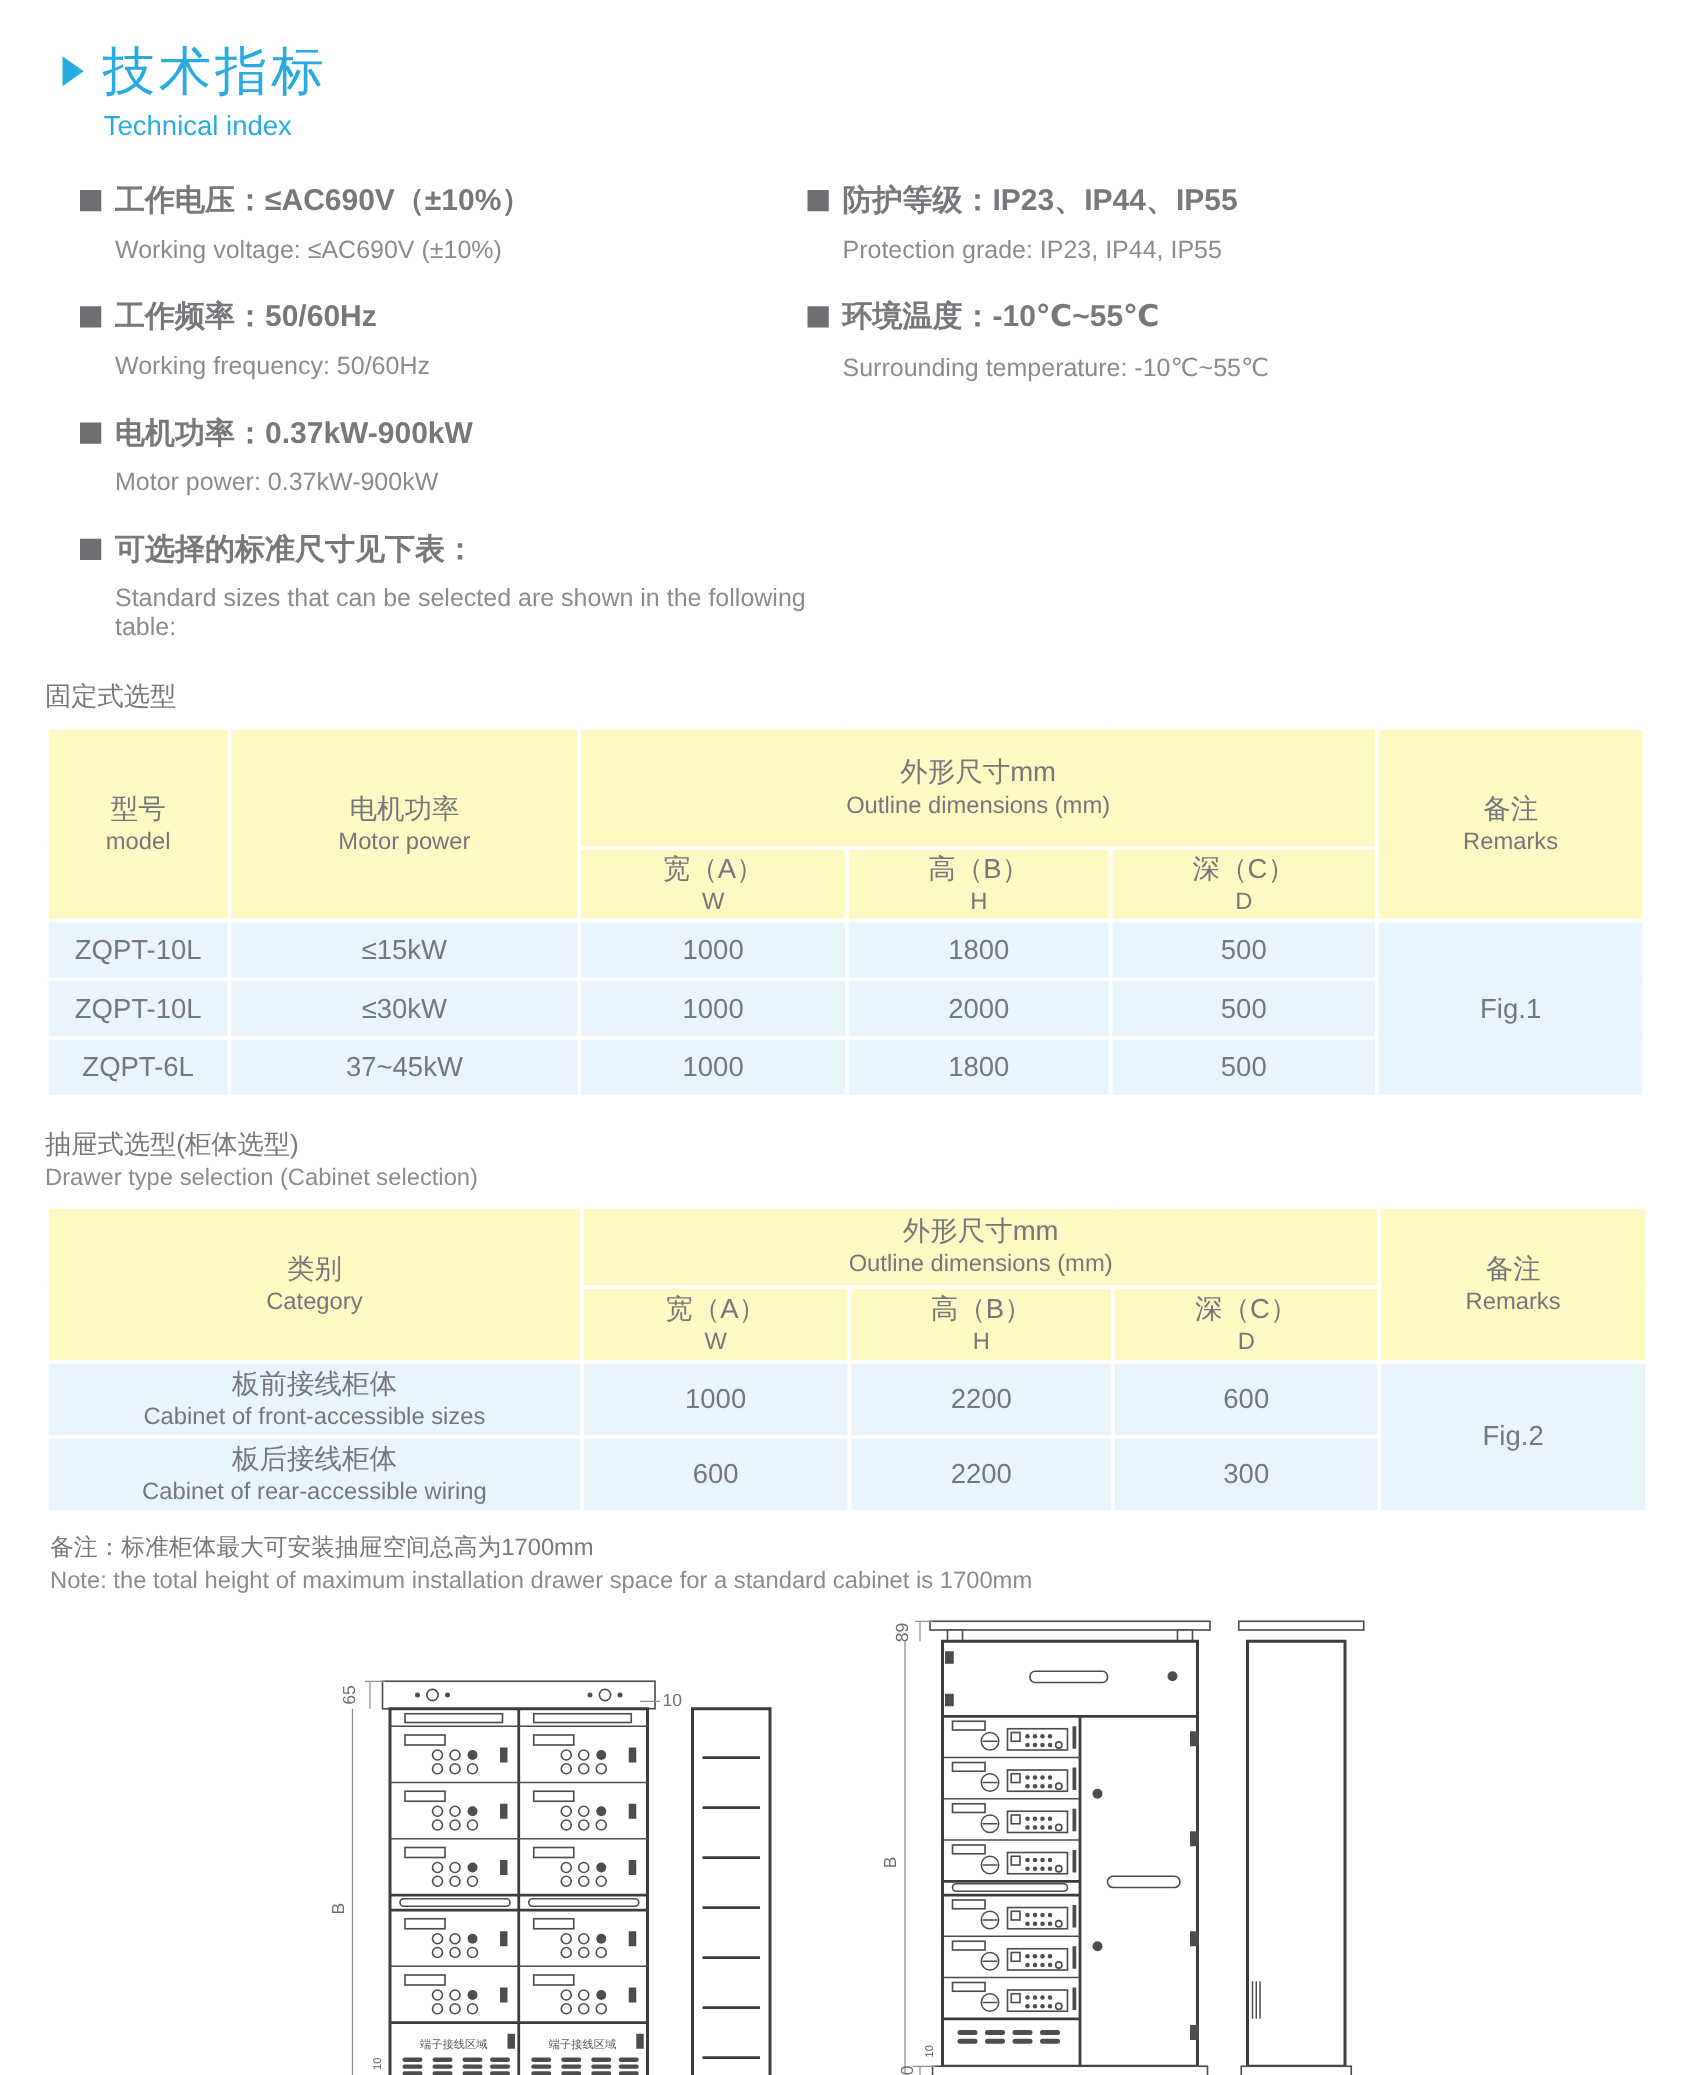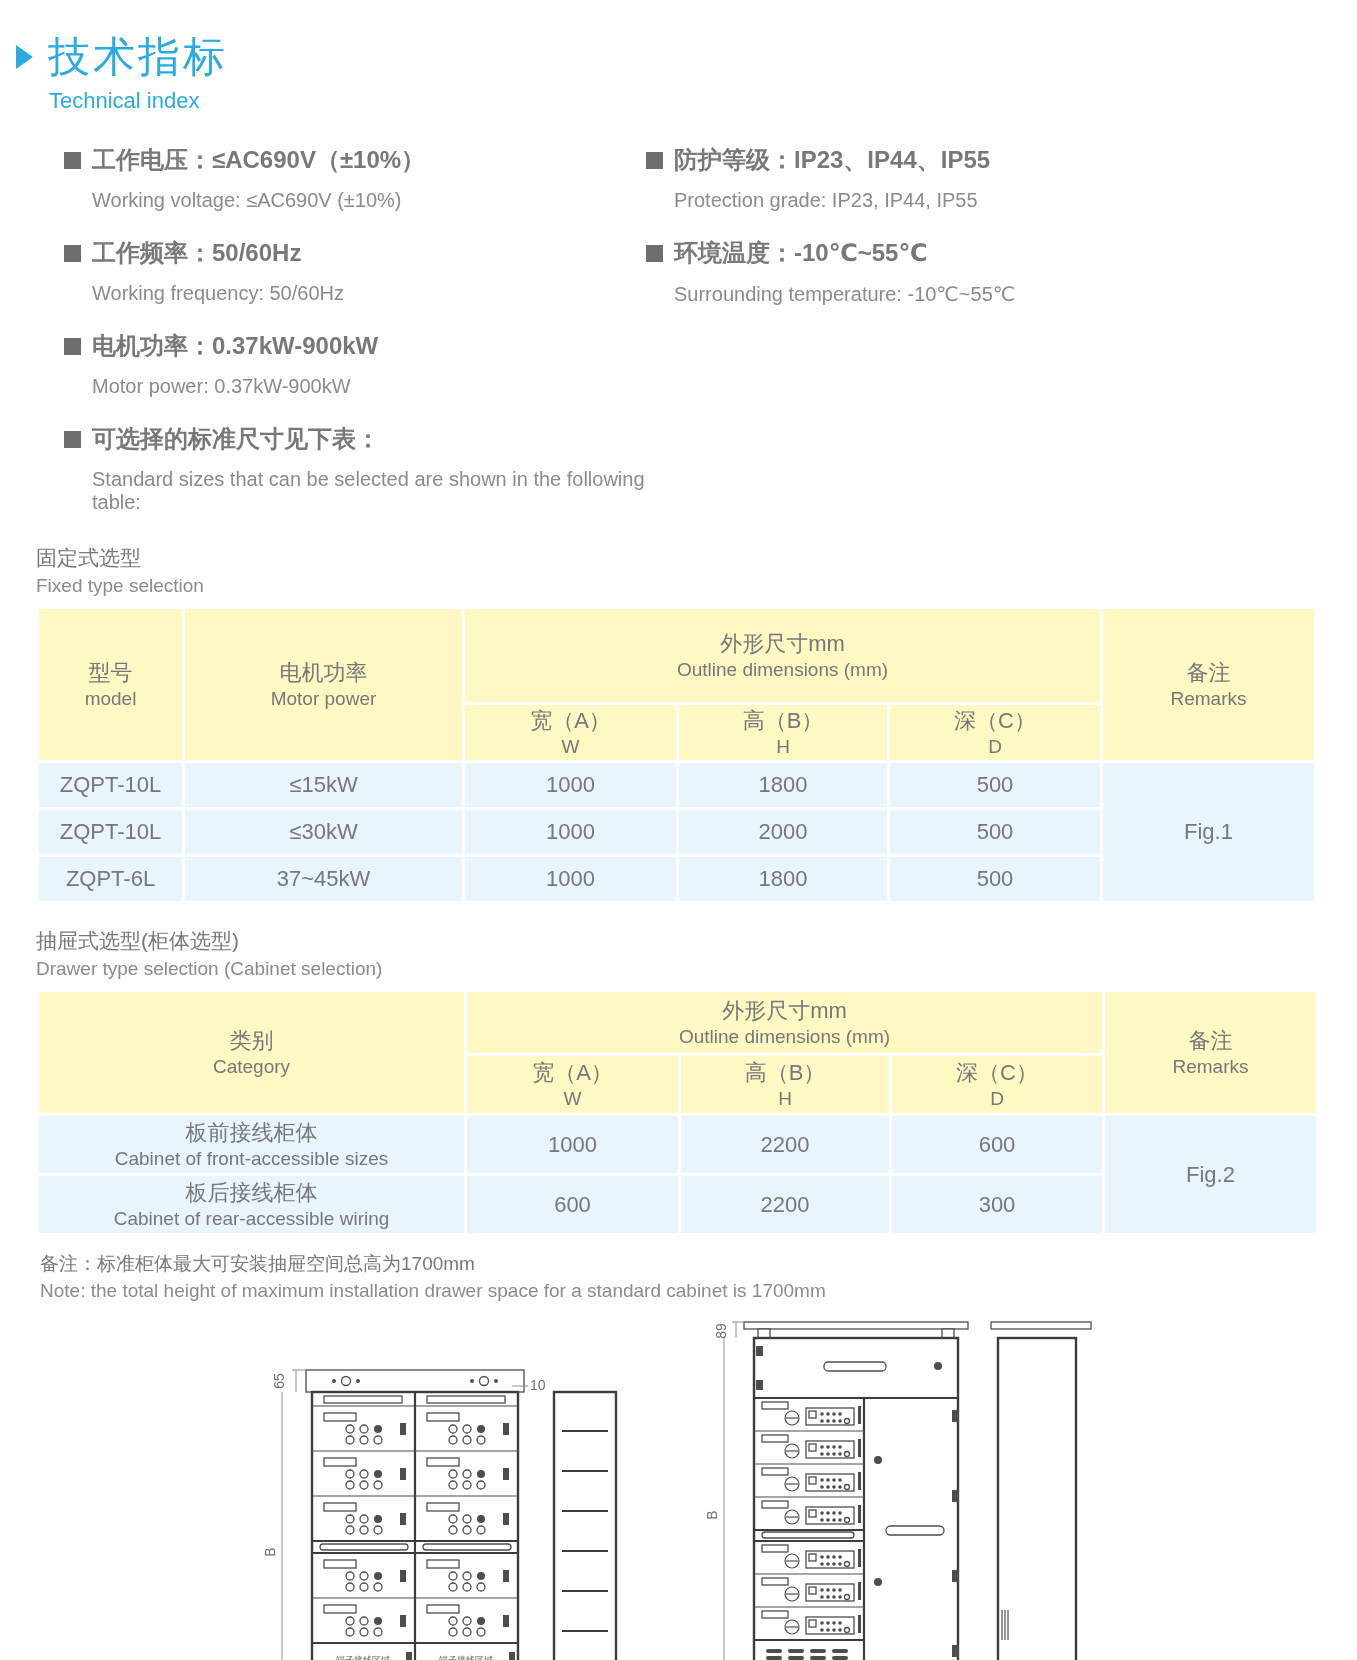--- a/index.html
+++ b/index.html
@@ -1,21 +1,21 @@
 <!DOCTYPE html>
 <html><head>
 <meta charset="utf-8">
 <style>
   html,body{margin:0;padding:0;}
   body{
     width:1357px;height:1660px;background:#ffffff;position:relative;overflow:hidden;
     font-family:"Liberation Sans","DejaVu Sans",sans-serif;color:#77787b;
   }
   
-  .hdr{padding:34px 0 0 16px;}
+  .hdr{padding:34px 0 0 50px;}
   .title-row{display:flex;align-items:center;gap:15px;}
   .tri{width:0;height:0;border-left:17px solid #29abe2;border-top:12px solid transparent;border-bottom:12px solid transparent;}
   .title-zh{margin:0;font-size:42px;font-weight:400;color:#29abe2;letter-spacing:3px;line-height:1.1;}
   .title-en{margin:8px 0 0 33px;font-size:22px;color:#29abe2;}
   
   .specs{display:flex;margin:30px 0 0 64px;}
   .specs-col-left{width:582px;flex:none;}
   .specs-col-right{flex:1;}
   .spec-item{margin-bottom:25px;}
   .spec-zh{display:flex;align-items:center;gap:11px;font-size:24px;color:#77787b;font-weight:bold;}
@@ -105,21 +105,20 @@
           <span class="sq"></span>
           <span>环境温度：-10℃~55℃</span>
         </div>
       <div class="spec-en">Surrounding temperature: -10℃~55℃</div>
     </div>
   </div>
 </div>
 
 <div class="sec-label">
   <div class="sec-zh">固定式选型</div>
-  <div class="sec-en">Fixed type selection</div>
 </div>
 
 <table class="spec-table">
   <colgroup>
       <col style="width:146px">
       <col style="width:280px">
       <col style="width:214px">
       <col style="width:211px">
       <col style="width:213px">
       <col style="width:214px">

